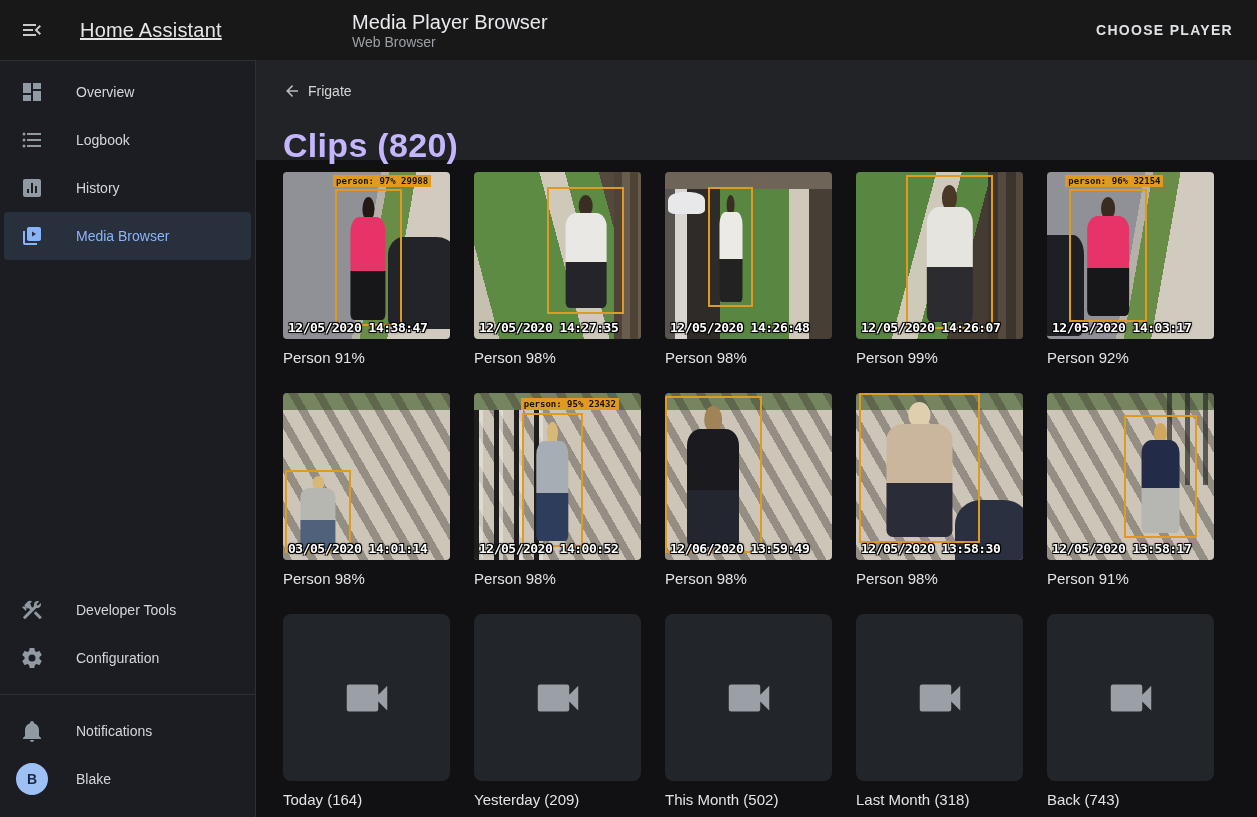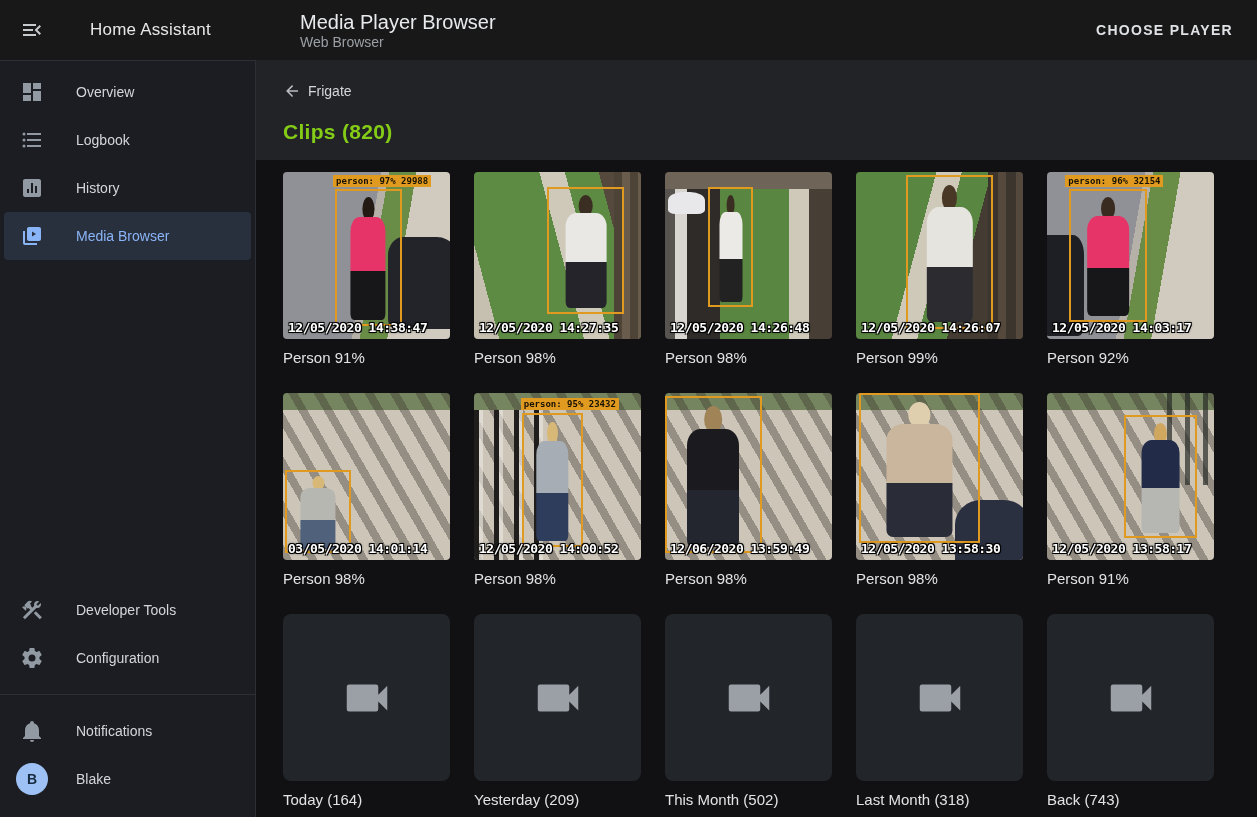--- a/index.html
+++ b/index.html
@@ -5,23 +5,23 @@
   * { box-sizing:border-box; margin:0; padding:0; }
   html,body { width:1257px; height:817px; overflow:hidden; background:#111113; }
   body { font-family:"Liberation Sans", sans-serif; }
   .app { position:relative; width:1257px; height:817px; background:var(--content-bg,#111113); }
 
   
   .topbar { position:absolute; top:0; left:0; right:0; height:60px; background:var(--app-bar-bg,#181818); display:flex; align-items:stretch; z-index:5; }
   .topbar-left { width:256px; flex:0 0 256px; display:flex; align-items:center; padding-left:20px; }
   .menu-btn { background:none; border:none; cursor:pointer; width:24px; height:24px; padding:0; display:flex; align-items:center; }
   .menu-btn svg { fill:#c7cacd; }
-  .app-title { margin-left:46px; font-size:17px; color:#e6e6e6; letter-spacing:.2px; }
+  .app-title { margin-left:36px; font-size:20px; color:#e6e6e6; letter-spacing:.2px;text-decoration:underline; }
   .topbar-main { flex:1; display:flex; align-items:center; }
-  .page-titles { margin-left:44px; }
+  .page-titles { margin-left:96px; }
   .page-title { font-size:20px; color:#e8eaed; line-height:24px; }
   .page-subtitle { font-size:14px; color:#9aa0a6; line-height:17px; }
   .choose-player { margin-left:auto; margin-right:16px; background:none; border:none; cursor:pointer; color:#dfe1e5; font-family:inherit; font-size:14px; font-weight:700; letter-spacing:1.3px; padding:8px; }
 
   
   .sidebar { position:absolute; top:60px; left:0; bottom:0; width:256px; background:var(--sidebar-bg,#1b1d22); border-top:1px solid #2c2f35; border-right:1px solid #2c2f35; display:flex; flex-direction:column; padding-top:7px; z-index:4; }
   .side-item { height:48px; margin:0 4px; border-radius:4px; display:flex; align-items:center; padding-left:16px; cursor:pointer; color:#d3d6da; font-size:14px;text-align:center; }
   .side-item .icon { width:24px; height:24px; flex:0 0 24px; display:flex; }
   .side-item .icon svg { fill:#9199a2; }
   .side-item .lbl { margin-left:32px; white-space:nowrap; }
@@ -31,21 +31,21 @@
   .side-divider { height:1px; background:#2c2f35; margin:12px 0; }
   .avatar { width:32px; height:32px; border-radius:50%; background:#9ec1f5; color:#17293f; font-size:14px; font-weight:700; display:flex; align-items:center; justify-content:center; flex:0 0 32px; margin-left:-4px; }
   .side-item .avatar + .lbl { margin-left:28px; }
   .side-bottom { padding-bottom:14px; }
 
   
   .content { position:absolute; top:60px; left:256px; right:0; bottom:0; background:var(--content-bg,#111113); overflow:hidden; }
   .content-header { height:100px; background:var(--header-bg,#212327); padding:22px 0 0 27px; }
   .breadcrumb { display:inline-flex; align-items:center; gap:7px; background:none; border:none; cursor:pointer; color:#d5d6d8; font-family:inherit; font-size:14px; padding:0; }
   .breadcrumb svg { fill:#b9bcc0; }
-  .clips-title { margin-top:16px; font-size:21px; font-weight:700; color:#84cc16; letter-spacing:.3px; }
+  .clips-title { margin-top:22px; font-size:34px; font-weight:700; color:#c4b5fd; letter-spacing:.3px; }
 
   .grid { padding:12px 0 0 27px; display:grid; grid-template-columns:repeat(5,167px); column-gap:24px; }
   .card { width:167px; cursor:pointer; }
   .thumb { position:relative; width:167px; height:167px; border-radius:4px; overflow:hidden; background:#2a2c31; }
   .caption { margin-top:10px; height:20px; font-size:15px; color:#e3e3e5; margin-bottom:24px; white-space:nowrap; }
 
   .folder-thumb { width:167px; height:167px; border-radius:8px; background:var(--card-bg,#22252a); display:flex; align-items:center; justify-content:center; }
   .folder-thumb svg { fill:#9aa0a6; }
 
   .ts { position:absolute; left:5px; bottom:4px; z-index:3; font:700 13px "DejaVu Sans Mono", monospace; letter-spacing:-.5px; color:#fff;

